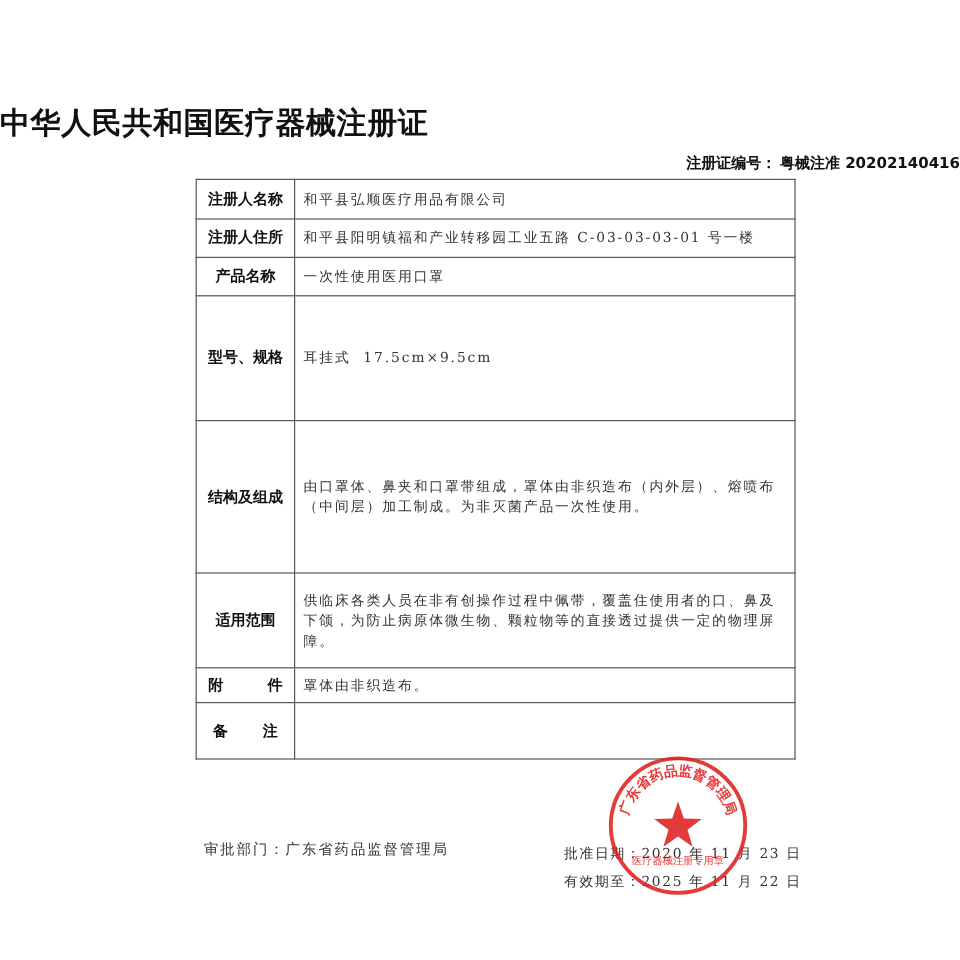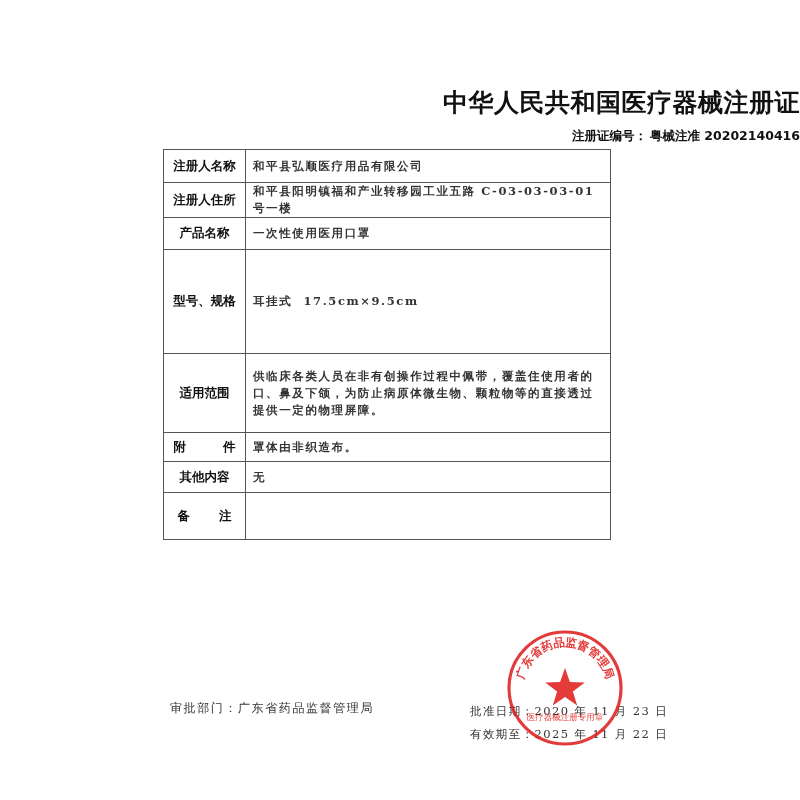--- a/index.html
+++ b/index.html
@@ -13,21 +13,21 @@
       position: relative;
       overflow: hidden;
       font-family: "DejaVu Serif", "Liberation Serif", serif;
       color: #222;
     }
     .title {
       position: absolute;
       left: 0;
       width: 800px;
       top: 86px;
-      text-align: right;
+      text-align: left;
       font-family: Liberation Serif, serif;
       font-weight: bold;
       font-size: 25px;
       letter-spacing: 0.5px;
       color: #111;
     }
     .cert-no {
       position: absolute;
       left: 0;
       width: 800px;
@@ -38,29 +38,28 @@
       font-size: 12.5px;
       color: #111;
     }
     .cert-no .num {
       margin-left: 3px;
     }
     table.cert {
       position: absolute;
       left: 163px;
       top: 149px;
-      width: 448px;
+      width: 500px;
       border-collapse: collapse;
       table-layout: fixed;
     }
     table.cert td {
       border: 1.3px solid #555;
       padding: 0;
       vertical-align: middle;
-      font-weight: bold;
     }
     table.cert td.label {
       width: 81px;
       text-align: center;
       font-family: "DejaVu Sans", "Liberation Sans", sans-serif;
       font-weight: bold;
       font-size: 12.5px;
       color: #111;
     }
     table.cert td.value {
@@ -124,31 +123,31 @@
     <td class="value">和平县阳明镇福和产业转移园工业五路 C-03-03-03-01 号一楼</td>
   </tr>
   <tr style="height:32px">
     <td class="label">产品名称</td>
     <td class="value">一次性使用医用口罩</td>
   </tr>
   <tr style="height:104px">
     <td class="label">型号、规格</td>
     <td class="value" style="white-space:pre">耳挂式  17.5cm×9.5cm</td>
   </tr>
+  <tr style="height:127px">
+    <td class="label">结构及组成</td>
+    <td class="value">由口罩体、鼻夹和口罩带组成，罩体由非织造布（内外层）、熔喷布（中间层）加工制成。为非灭菌产品一次性使用。</td>
+  </tr>
   <tr style="height:79px">
     <td class="label">适用范围</td>
     <td class="value">供临床各类人员在非有创操作过程中佩带，覆盖住使用者的口、鼻及下颌，为防止病原体微生物、颗粒物等的直接透过提供一定的物理屏障。</td>
   </tr>
   <tr style="height:29px">
     <td class="label"><span class="lbl-spread">附件</span></td>
     <td class="value">罩体由非织造布。</td>
-  </tr>
-  <tr style="height:31px">
-    <td class="label">其他内容</td>
-    <td class="value">无</td>
   </tr>
   <tr style="height:47px">
     <td class="label"><span class="lbl-spread" style="width:54px">备注</span></td>
     <td class="value"></td>
   </tr>
 </tbody>
   </table>
 
 <div class="footer-left">
   <span>审批部门：</span><span>广东省药品监督管理局</span>

